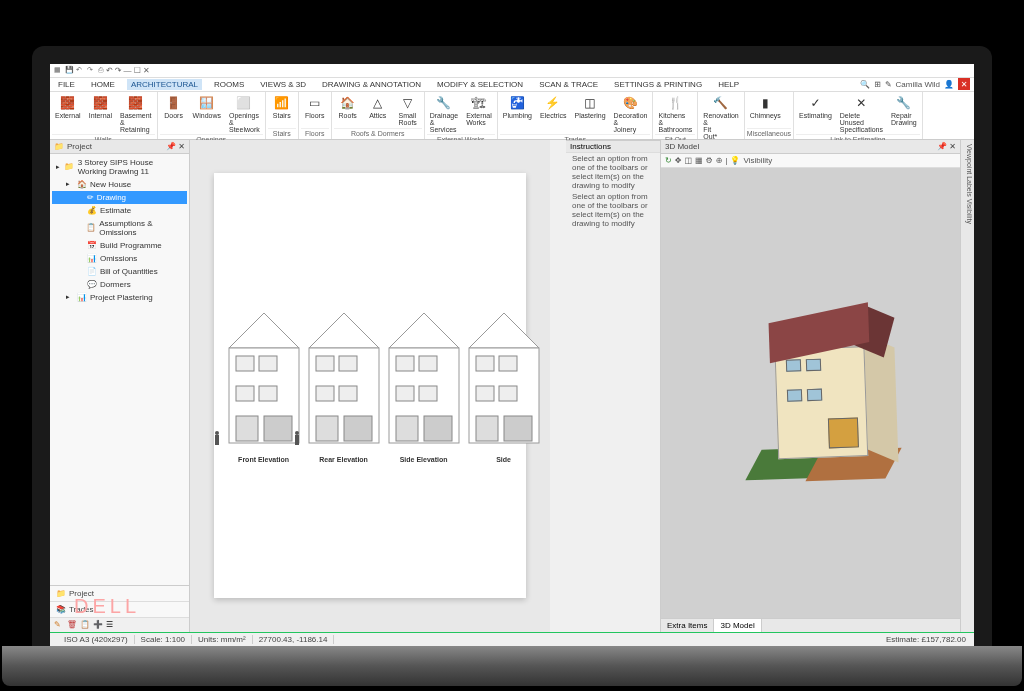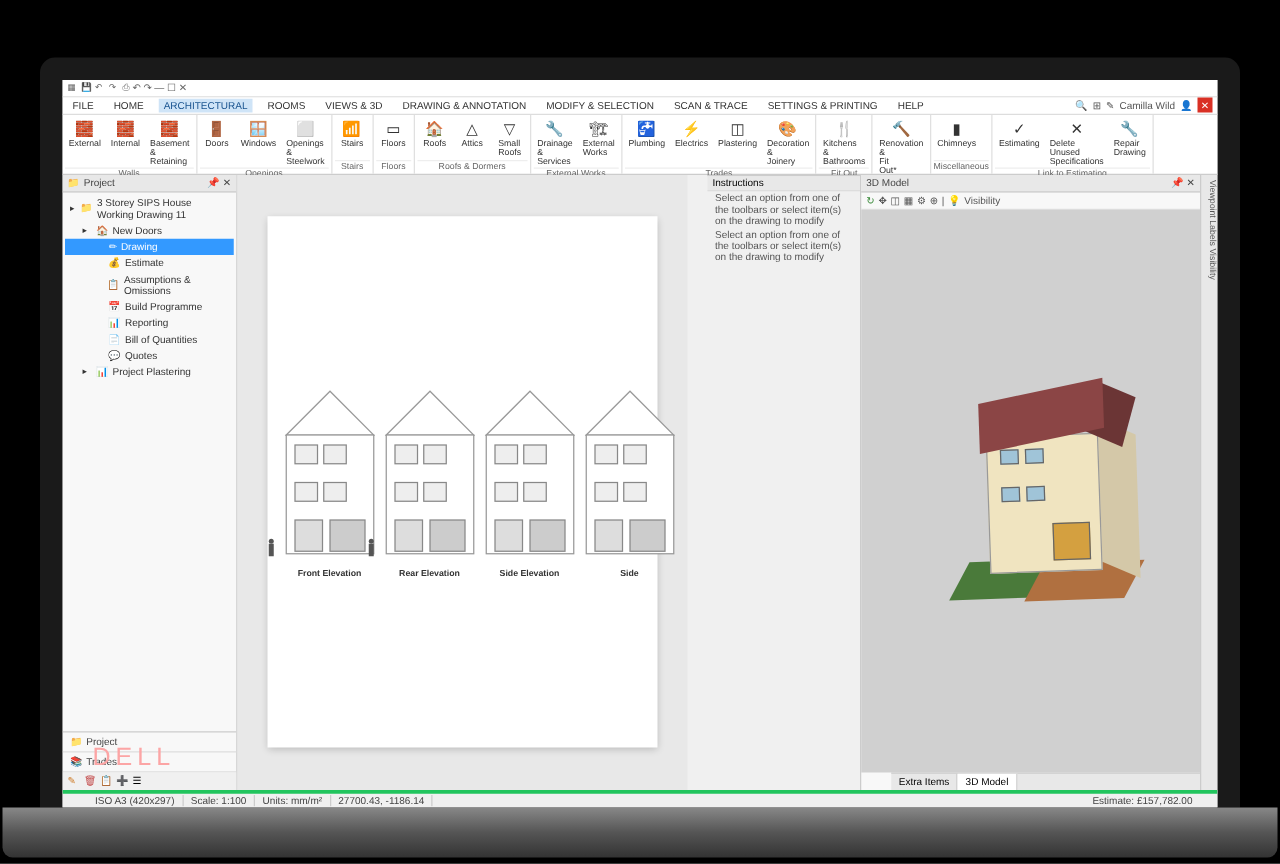--- a/index.html
+++ b/index.html
@@ -38,35 +38,35 @@
 .sidebar-toolbar { padding: 2px 4px; display: flex; gap: 3px; background: #f0f0f0; }
 .sidebar-toolbar span { width: 10px; height: 10px; font-size: 8px; }
 .main-area { flex: 1; display: flex; flex-direction: row; gap: 16px; }
 .canvas { flex: 1; background: #e8e8e8; display: flex; align-items: center; justify-content: center; position: relative; padding: 10px; }
 .drawing-sheet { width: 92%; height: 90%; background: #fff; box-shadow: 0 2px 6px rgba(0,0,0,0.2); display: flex; align-items: center; justify-content: space-around; padding: 20px 10px; position: relative; }
 .elevation { display: flex; flex-direction: column; align-items: center; }
 .elevation-label { font-size: 7px; color: #333; margin-top: 6px; font-weight: bold; }
 .instructions { height: 30px; background: #f0f0f0; border-top: 1px solid #ccc; font-size: 8px; }
 .instr-header { padding: 1px 4px; background: #e8e8e8; border-bottom: 1px solid #ddd; }
 .instr-line { padding: 1px 6px; color: #555; }
-.model-panel { width: 272px; background: #f8f8f8; border-left: 1px solid #ccc; display: flex; flex-direction: column; }
+.model-panel { width: 300px; background: #f8f8f8; border-left: 1px solid #ccc; display: flex; flex-direction: column; }
 .model-toolbar { padding: 2px 4px; display: flex; gap: 3px; align-items: center; font-size: 8px; color: #555; border-bottom: 1px solid #ddd; }
 .model-viewport { flex: 1; background: #d0d0d0; display: flex; align-items: center; justify-content: center; position: relative; }
 .house-3d { width: 160px; height: 200px; position: relative; transform: rotate(-2deg); }
 .roof-3d { width: 100px; height: 40px; background: #8b4545; position: absolute; top: 20px; left: 40px; transform: skewY(-10deg); }
 .roof-3d-side { width: 30px; height: 45px; background: #6b3535; position: absolute; top: 18px; left: 130px; transform: skewY(25deg) skewX(-15deg); }
 .wall-3d { width: 90px; height: 110px; background: #f0e4c0; position: absolute; top: 55px; left: 45px; border: 1px solid #999; }
 .wall-3d-side { width: 32px; height: 115px; background: #d4c8a8; position: absolute; top: 50px; left: 133px; transform: skewY(25deg); }
 .ground-green { width: 70px; height: 30px; background: #4a7a3a; position: absolute; bottom: 15px; left: 20px; transform: skewX(-30deg); }
 .ground-brown { width: 80px; height: 30px; background: #b07040; position: absolute; bottom: 12px; left: 80px; transform: skewX(-30deg); }
 .win-3d { position: absolute; background: #a0c4d8; border: 1px solid #666; }
-.model-tabs { display: flex; background: #e8e8e8; border-top: 1px solid #ccc; font-size: 8px; margin-left: 24px; }
+.model-tabs { display: flex; background: #e8e8e8; border-top: 1px solid #ccc; font-size: 8px; }
 .model-tab { padding: 2px 6px; border-right: 1px solid #ccc; }
 .side-tabs { width: 14px; background: #e8e8e8; border-left: 1px solid #ccc; writing-mode: vertical-rl; font-size: 7px; color: #555; padding: 4px 1px; }
-.statusbar { height: 14px; background: #f0f0f0; border-top: 3px solid #22c55e; display: flex; align-items: center; padding: 0 20px; font-size: 8px; color: #444; }
+.statusbar { height: 14px; background: #f0f0f0; border-top: 1px solid #22c55e; display: flex; align-items: center; padding: 0 8px; font-size: 8px; color: #444; }
 .status-cell { border-right: 1px solid #ccc; padding: 0 6px; }
 .status-right { margin-left: auto; }
 </style>
 </head>
 <body>
 
 <div class="laptop">
   <div class="screen">
 
     <div class="titlebar">
@@ -265,21 +265,21 @@
         </div>
         <div class="tree" id="tree">
             <div class="tree-item indent0">
               <span class="tree-icon">▸</span>
               <span>📁</span>
               <span>3 Storey SIPS House Working Drawing 11</span>
             </div>
             <div class="tree-item indent1">
               <span class="tree-icon">▸</span>
               <span>🏠</span>
-              <span>New Doors</span>
+              <span>New House</span>
             </div>
             <div class="tree-item indent2 selected">
               <span class="tree-icon"></span>
               <span>✏</span>
               <span>Drawing</span>
             </div>
             <div class="tree-item indent2">
               <span class="tree-icon"></span>
               <span>💰</span>
               <span>Estimate</span>
@@ -290,31 +290,31 @@
               <span>Assumptions &amp; Omissions</span>
             </div>
             <div class="tree-item indent2">
               <span class="tree-icon"></span>
               <span>📅</span>
               <span>Build Programme</span>
             </div>
             <div class="tree-item indent2">
               <span class="tree-icon"></span>
               <span>📊</span>
-              <span>Reporting</span>
+              <span>Omissions</span>
             </div>
             <div class="tree-item indent2">
               <span class="tree-icon"></span>
               <span>📄</span>
               <span>Bill of Quantities</span>
             </div>
             <div class="tree-item indent2">
               <span class="tree-icon"></span>
               <span>💬</span>
-              <span>Quotes</span>
+              <span>Dormers</span>
             </div>
             <div class="tree-item indent1">
               <span class="tree-icon">▸</span>
               <span>📊</span>
               <span>Project Plastering</span>
             </div>
           </div>
         <div class="sidebar-tabs">
           <div class="sidebar-tab">
               <span>📁</span>

